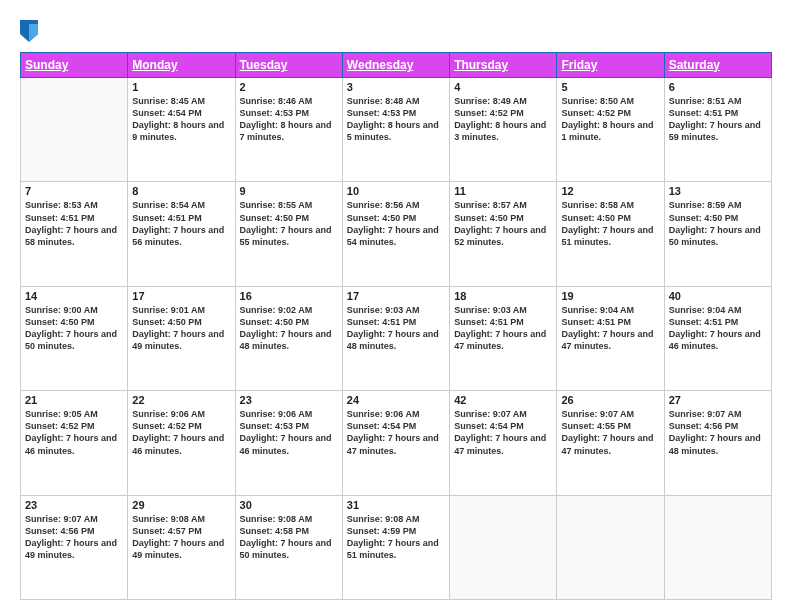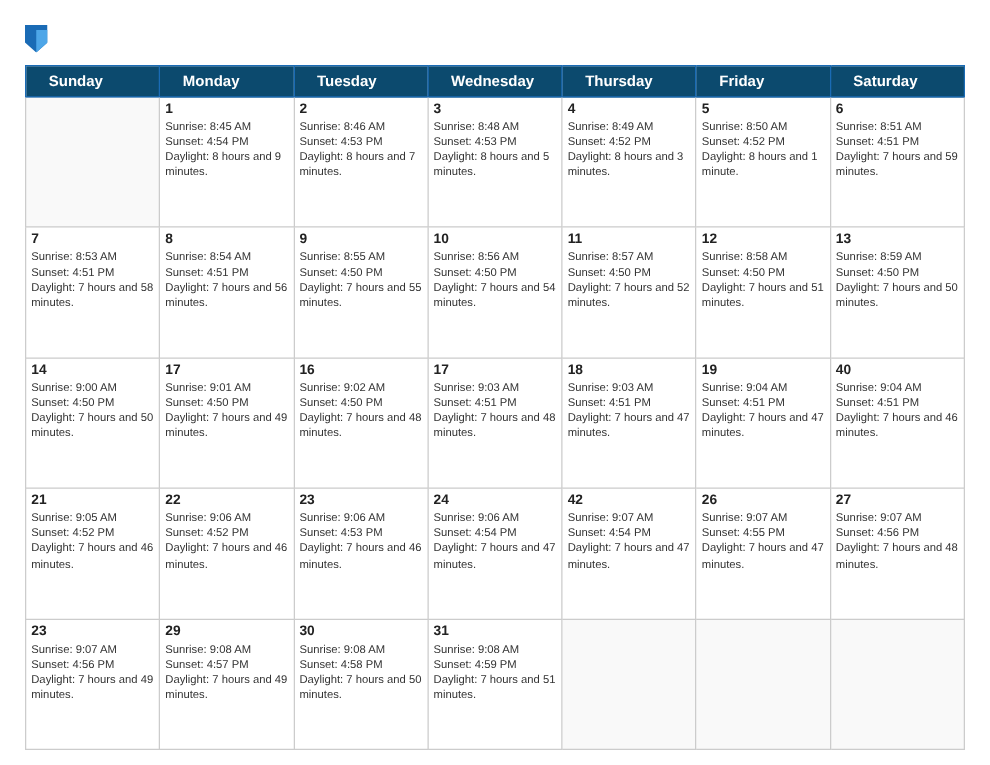--- a/index.html
+++ b/index.html
@@ -62,47 +62,49 @@
       color: #444;
     }
     .calendar {
       flex: 1;
       border: 1px solid #ccc;
       border-collapse: collapse;
       width: 100%;
       table-layout: fixed;
     }
     .calendar th {
-      background: #0c4a6e;
+      background: #d946ef;
       color: #fff;
       font-size: 12px;
       font-weight: bold;
-      padding: 5px 18px;
+      padding: 5px 4px;
       text-align: left;
       border: 1px solid #1a6bb5;
+      text-decoration: underline;
     }
     .calendar td {
       border: 1px solid #ccc;
       vertical-align: top;
       padding: 3px 4px;
       font-size: 9.5px;
       color: #333;
       height: 88px;
     }
     .day-num {
       font-size: 11px;
       font-weight: bold;
       color: #222;
       display: block;
       margin-bottom: 2px;
     }
     .day-info {
       font-size: 9px;
       color: #333;
       line-height: 1.35;
+      font-weight: bold;
     }
     .empty-cell {
       background: #f9f9f9;
     }
   </style>
 </head>
 <body>
 
 <div class="page">
   <div class="header">

